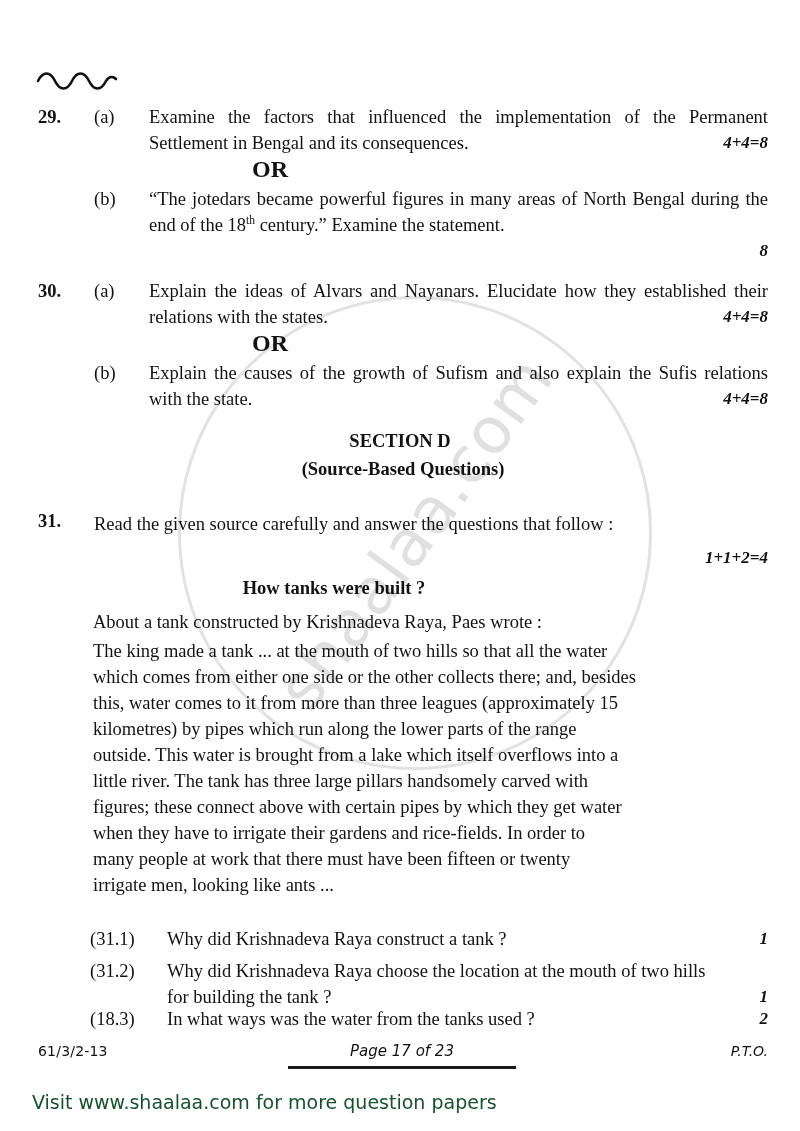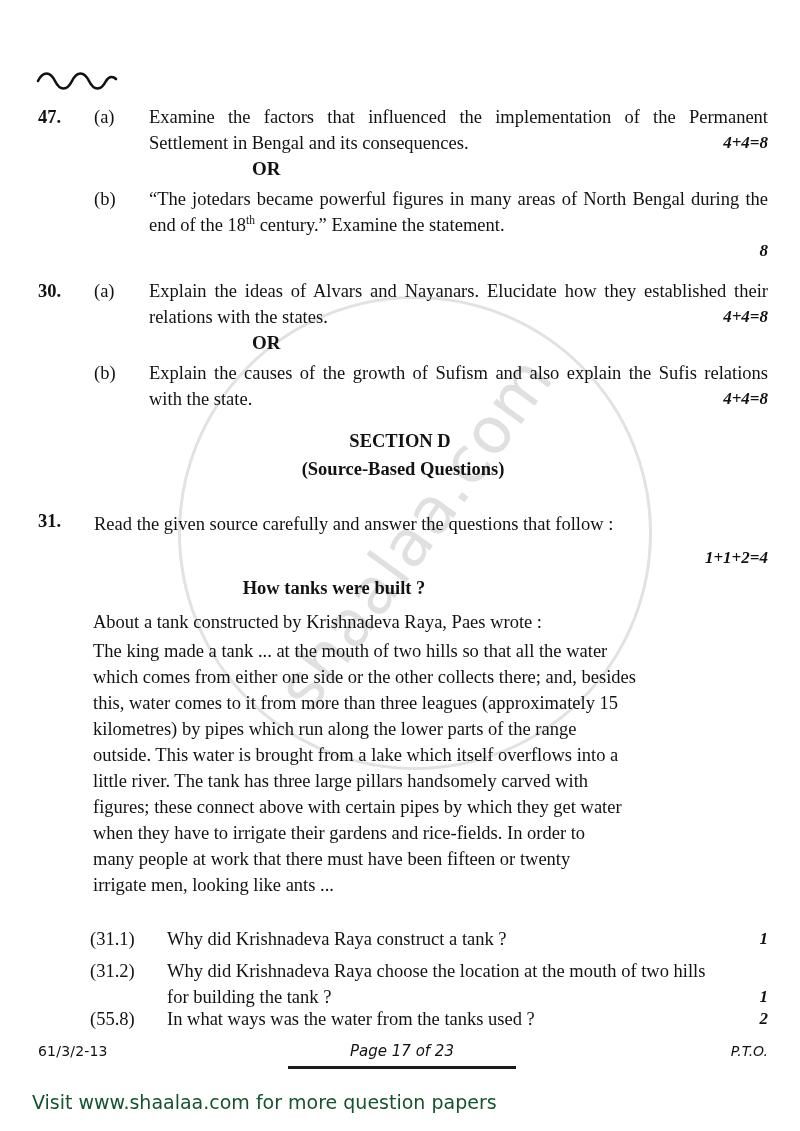--- a/index.html
+++ b/index.html
@@ -95,21 +95,21 @@
     position: absolute;
     right: 0;
     font-style: italic;
     font-weight: bold;
     font-size: 17px;
     white-space: nowrap;
   }
   .or-line {
     position: absolute;
     font-weight: bold;
-    font-size: 19px;
+    font-size: 24px;
     line-height: 26px;
   }
 
   
   .section-head {
     position: absolute;
     left: 0;
     width: 800px;
     text-align: center;
     font-weight: bold;
@@ -250,21 +250,21 @@
     <div class="wm-text">shaalaa.com</div>
   </div>
 
   <div class="content">
 
     <svg class="squiggle" viewBox="0 0 84 22">
       <path d="M2 13 C 7 3, 14 3, 19 13 S 31 23, 36 13 S 48 3, 53 13 S 65 23, 70 13 C 73 8, 77 8, 80 11" fill="none" stroke="#111" stroke-width="2.6" stroke-linecap="round"></path>
     </svg>
 
     <div class="qrow" style="left:38px; top:104px; width:730px;">
-      <div class="qnum">47.</div>
+      <div class="qnum">29.</div>
       <div class="qpart">(a)</div>
       <div class="qbody">
         <p>Examine the factors that influenced the implementation of the Permanent Settlement in Bengal and its consequences.</p>
         <span class="marks-abs" style="top:26px;">4+4=8</span>
       </div>
     </div>
 
     <div class="or-line" style="left:252px; top:156px;">OR</div>
 
     <div class="qrow" style="left:38px; top:186px; width:730px;">
@@ -337,21 +337,21 @@
 
     <div class="subq" style="top:958px;justify-content:space-between;">
       <div class="subq-num">(31.2)</div>
       <div class="subq-text">
         <span>Why did Krishnadeva Raya choose the location at the mouth of two hills for building the tank ?</span>
         <span class="subq-marks second">1</span>
       </div>
     </div>
 
     <div class="subq" style="top:1006px;">
-      <div class="subq-num">(55.8)</div>
+      <div class="subq-num">(18.3)</div>
       <div class="subq-text">
         <span>In what ways was the water from the tanks used ?</span>
         <span class="subq-marks">2</span>
       </div>
     </div>
 
     <div class="footer-code">61/3/2-13</div>
     <div class="footer-page">Page 17 of 23</div>
     <div class="footer-rule"></div>
     <div class="footer-pto">P.T.O.</div>

